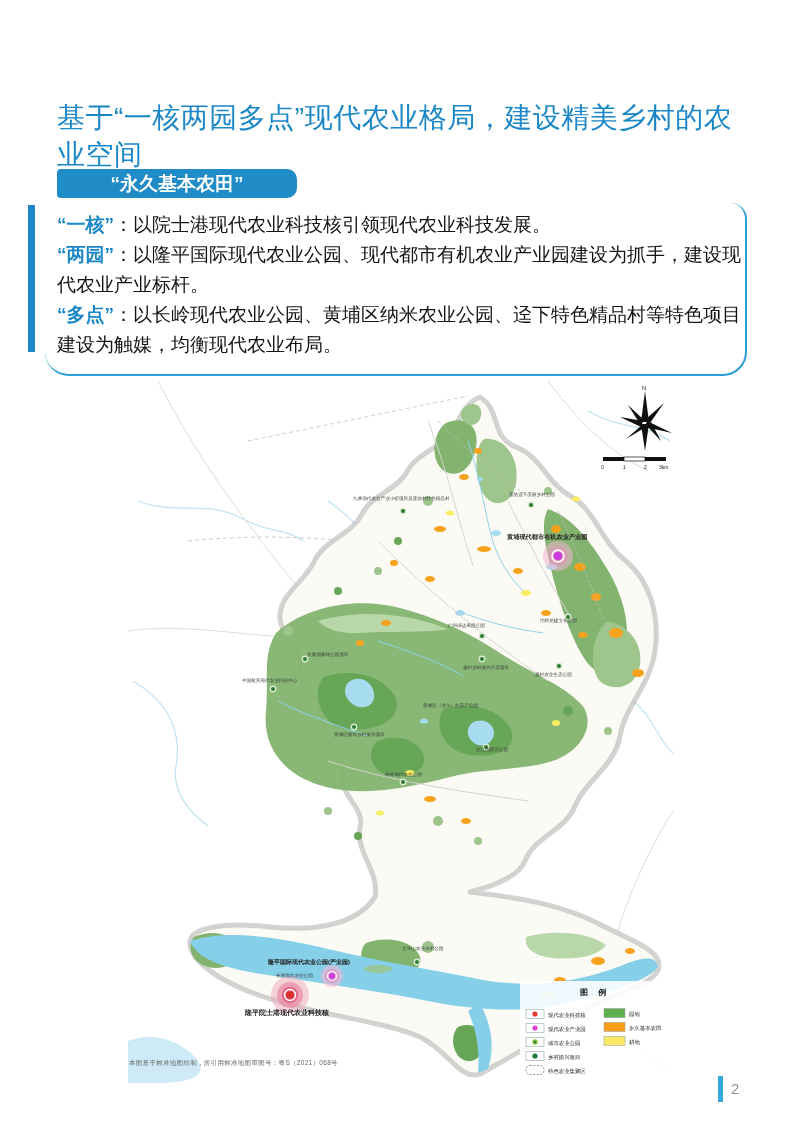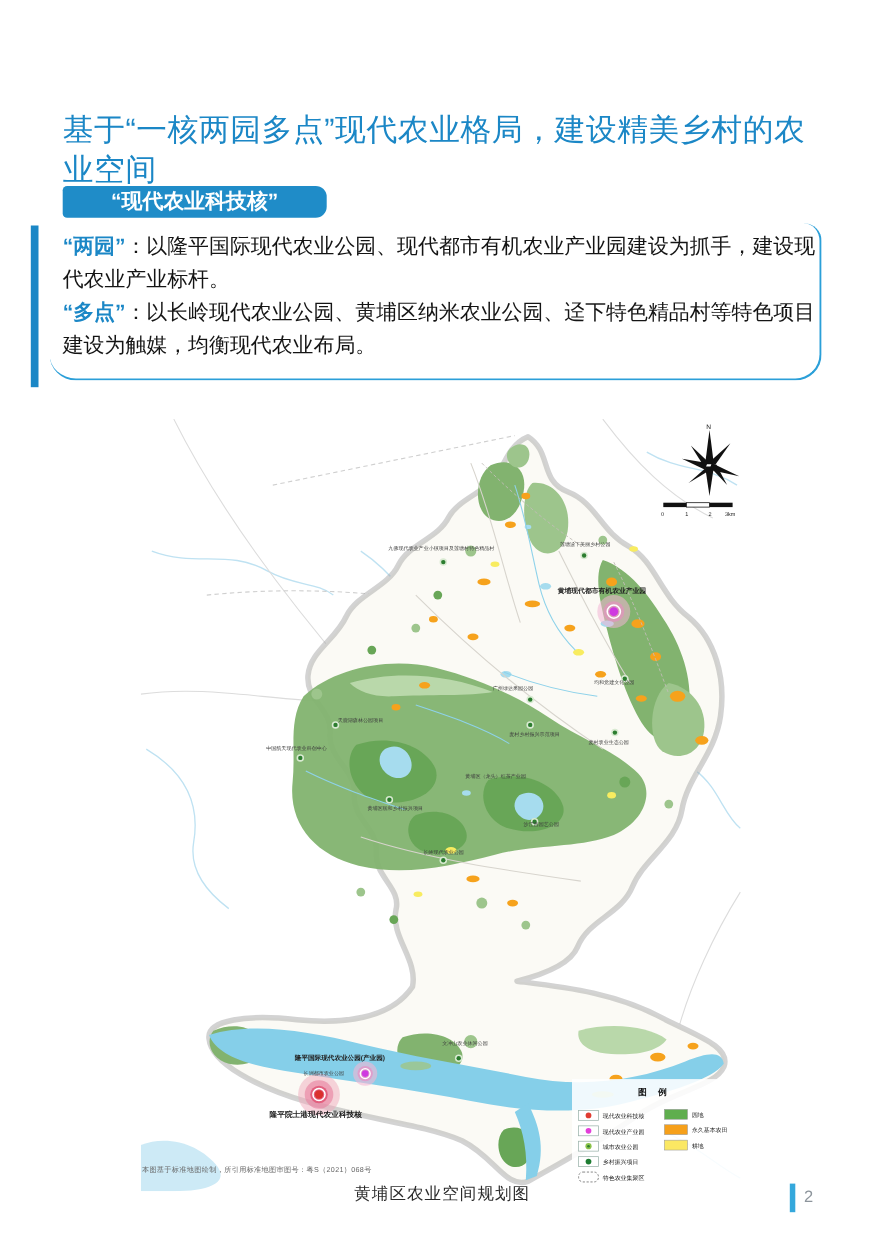--- a/index.html
+++ b/index.html
@@ -34,25 +34,26 @@
   .pagenum{position:absolute;left:731px;top:1080px;font-size:15px;color:#8d959c;}
   svg text{font-family:"Liberation Sans","DejaVu Sans",sans-serif;}
 </style>
 </head>
 <body>
 
 <div class="page">
 
   <h1 class="title">基于“一核两园多点”现代农业格局，建设精美乡村的农业空间</h1>
 
-  <div class="badge">“现代农业科技核”</div>
+  <div class="badge">“永久基本农田”</div>
 
   <div class="accent-bar"></div>
 
   <div class="summary">
+    <p><span class="term">“一核”</span><span>：以院士港现代农业科技核引领现代农业科技发展。</span></p>
     <p><span class="term">“两园”</span><span>：以隆平国际现代农业公园、现代都市有机农业产业园建设为抓手，建设现代农业产业标杆。</span></p>
     <p><span class="term">“多点”</span><span>：以长岭现代农业公园、黄埔区纳米农业公园、迳下特色精品村等特色项目建设为触媒，均衡现代农业布局。</span></p>
   </div>
 
   <div class="map-wrap">
     <svg viewBox="0 0 548 702" width="548" height="702">
 
       <g fill="none" stroke="#bfe2f2" stroke-width="1.2">
         <path d="M10,120 C50,135 80,118 115,138 C140,152 160,148 175,160"></path>
         <path d="M5,300 C35,318 55,345 48,385 C44,410 60,430 80,445"></path>
@@ -314,18 +315,17 @@
         <rect x="476" y="641.5" width="21" height="9" stroke="#999999" stroke-width="0.5" fill="#f6a01a"></rect>
         <text x="501" y="648.5" font-size="5.4" fill="#222222">永久基本农田</text>
 
         <rect x="476" y="655.5" width="21" height="9" stroke="#999999" stroke-width="0.5" fill="#fbe863"></rect>
         <text x="501" y="662.5" font-size="5.4" fill="#222222">耕地</text>
       </g>
     </svg>
   </div>
 
   <div class="disclaimer">本图基于标准地图绘制，所引用标准地图审图号：粤S（2021）068号</div>
-  <div class="caption">黄埔区农业空间规划图</div>
 
   <div class="pagenum-bar"></div>
   <div class="pagenum">2</div>
 
 </div>
 
 </body></html>

